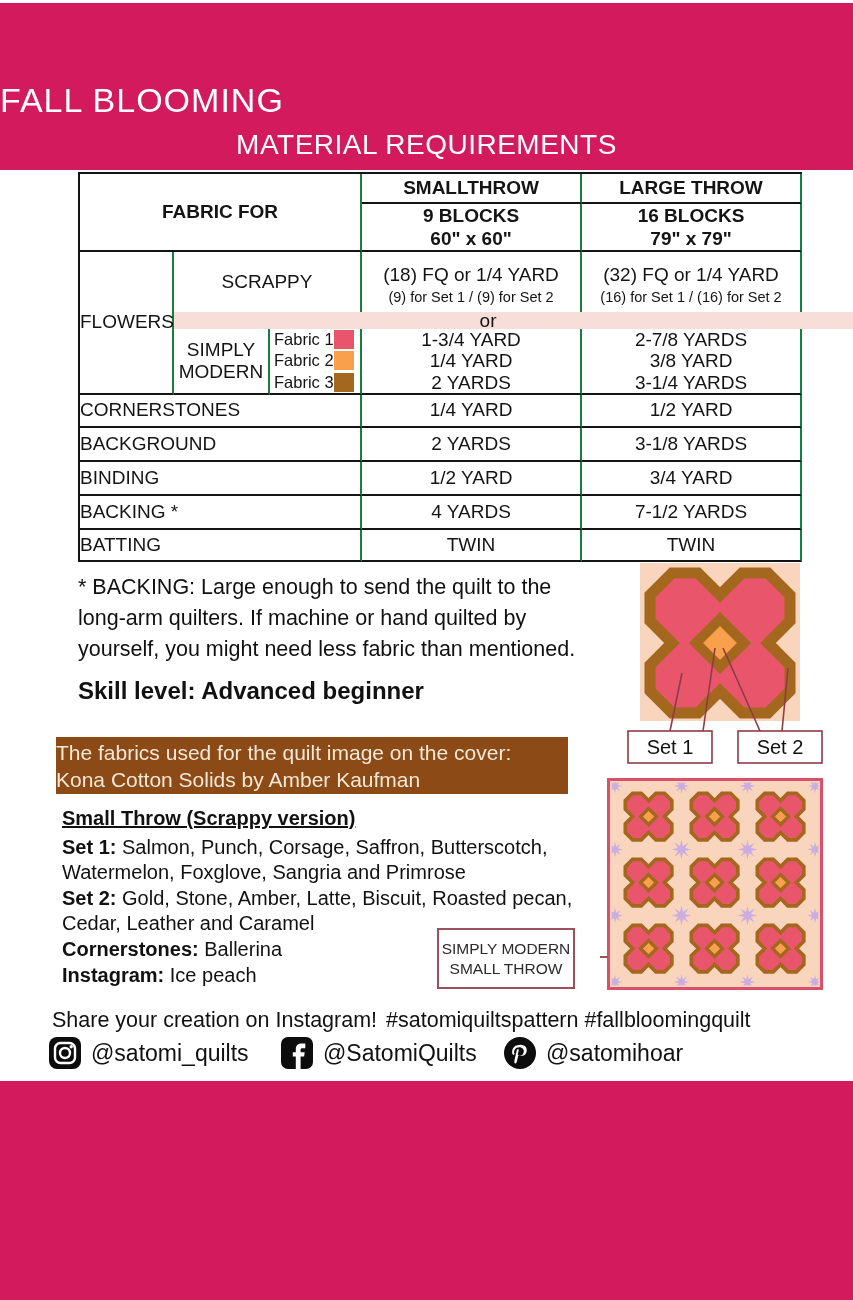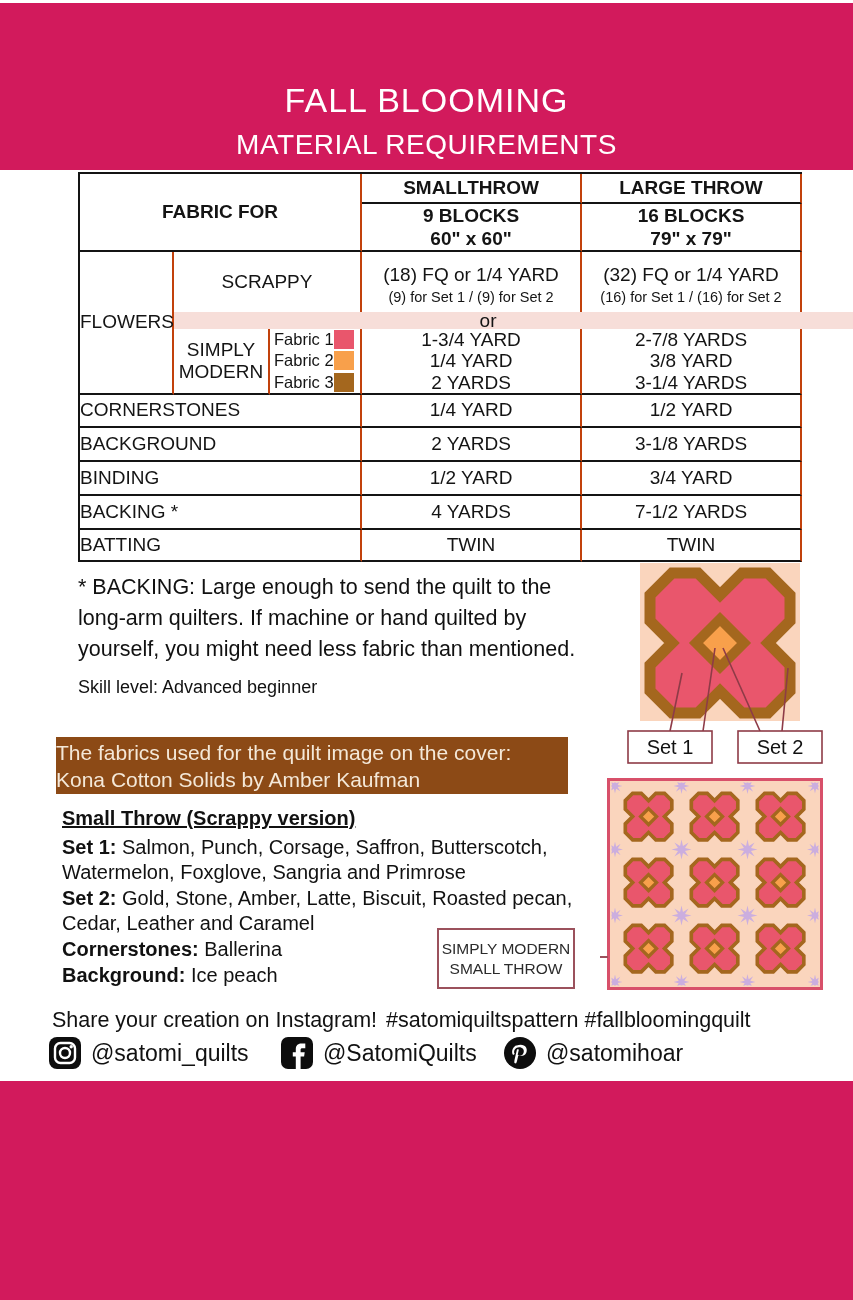--- a/index.html
+++ b/index.html
@@ -1,51 +1,51 @@
 <!DOCTYPE html>
 <html style="--magenta: #D21A5C; --banner-brown: #8C4A16; --banner-text: #F4E8D8; --or-band: #F7DED9; --flower-pink: #E9566C; --flower-orange: #F8A04B; --flower-brown: #A4671E; --quilt-peach: #FAD5BD; --lavender: #CBAEDF; --quilt-border: #D8506A; --diagram-line: #8E3B47; --label-box-border: #9B515C;"><head>
 <meta charset="utf-8">
 <style>
   html,body{margin:0;padding:0;background:#ffffff;}
   .page{position:relative;width:853px;height:1300px;background:#ffffff;overflow:hidden;
         font-family:"Liberation Sans","DejaVu Sans",sans-serif;color:#111;}
 
   
   .header-band{position:absolute;left:0;top:3px;width:853px;height:167px;background:var(--magenta);}
-  .page-title{position:absolute;left:0;top:78px;width:853px;text-align:center;
+  .page-title{position:absolute;left:0;top:78px;width:853px;text-align:left;
               color:#fff;font-size:34px;letter-spacing:1px;font-weight:400;}
   .page-subtitle{position:absolute;left:0;top:126px;width:853px;text-align:center;
               color:#fff;font-size:28px;letter-spacing:0.5px;font-weight:400;}
 
   
   table.materials{position:absolute;left:78px;top:172px;width:722px;border-collapse:separate;
        border-spacing:0;table-layout:fixed;border-top:2px solid #141414;border-left:2px solid #141414;}
   table.materials td{box-sizing:border-box;padding:0;font-size:19px;color:#141414;vertical-align:middle;}
-  .br{border-right:2px solid #c2410c;}
+  .br{border-right:2px solid #15803d;}
   .bb{border-bottom:2px solid #141414;}
   td.hdr{font-weight:bold;text-align:center;}
   td.lbl{text-align:left;padding-left:4px;}
   td.val{text-align:center;}
   .h30{height:30px}.h48{height:48px}.h60{height:60px}.h17{height:17px}.h64{height:64px}
   .h33{height:33px}.h34{height:34px}.h32{height:32px}
   .two-line{line-height:23px;}
   .scrappy-main{font-size:19px;line-height:24px;padding-top:5px;}
   .scrappy-note{font-size:14.5px;line-height:20px;}
   td.or-cell{position:relative;background:var(--or-band);text-align:center;
              font-size:17px;line-height:17px;}
   td.or-cell::after{content:"";position:absolute;left:100%;top:0;width:53px;height:100%;
              background:var(--or-band);}
   .fab-line{height:21.3px;display:flex;align-items:center;justify-content:flex-start;
             padding-left:4px;font-size:16.5px;}
   .swatch{width:20px;height:19px;flex:0 0 auto;}
   .vals3 div{height:21.3px;line-height:21.3px;}
 
   
   .backing-note{position:absolute;left:78px;top:572px;width:505px;font-size:21.5px;line-height:31px;}
-  .skill-level{position:absolute;left:78px;top:677px;width:505px;font-size:18px;}
+  .skill-level{position:absolute;left:78px;top:677px;width:505px;font-size:24px;font-weight:bold;}
 
   
   .fabrics-banner{position:absolute;left:56px;top:737px;width:512px;height:57px;
       background:var(--banner-brown);color:var(--banner-text);text-align:left;
       font-size:21px;line-height:27px;padding-top:2px;box-sizing:border-box;}
   .fabrics-list{position:absolute;left:62px;top:806px;width:540px;font-size:20px;line-height:25px;}
   .fabrics-list p{margin:0 0 1px 0;}
   .fl-heading{font-weight:bold;text-decoration:underline;margin-bottom:4px !important;}
 
   
@@ -200,21 +200,21 @@
   <div class="fabrics-banner">
     <div>The fabrics used for the quilt image on the cover:</div>
     <div>Kona Cotton Solids by Amber Kaufman</div>
   </div>
 
   <div class="fabrics-list">
     <p class="fl-heading">Small Throw (Scrappy version)</p>
     <p><b>Set 1:</b> <span>Salmon, Punch, Corsage, Saffron, Butterscotch, Watermelon, Foxglove, Sangria and Primrose</span></p>
     <p><b>Set 2:</b> <span>Gold, Stone, Amber, Latte, Biscuit, Roasted pecan, Cedar, Leather and Caramel</span></p>
     <p><b>Cornerstones:</b> <span>Ballerina</span></p>
-    <p><b>Background:</b> <span>Ice peach</span></p>
+    <p><b>Instagram:</b> <span>Ice peach</span></p>
   </div>
 
   <svg class="quilt-image" width="216" height="212" viewBox="0 0 216 212">
     <defs>
       <clipPath id="quilt-clip">
           <rect x="4.5" y="4.5" width="207" height="203"></rect>
         </clipPath>
     </defs>
     <rect x="1.5" y="1.5" width="213" height="209" fill="var(--quilt-peach)" stroke="var(--quilt-border)" stroke-width="3"></rect>
     <g>

